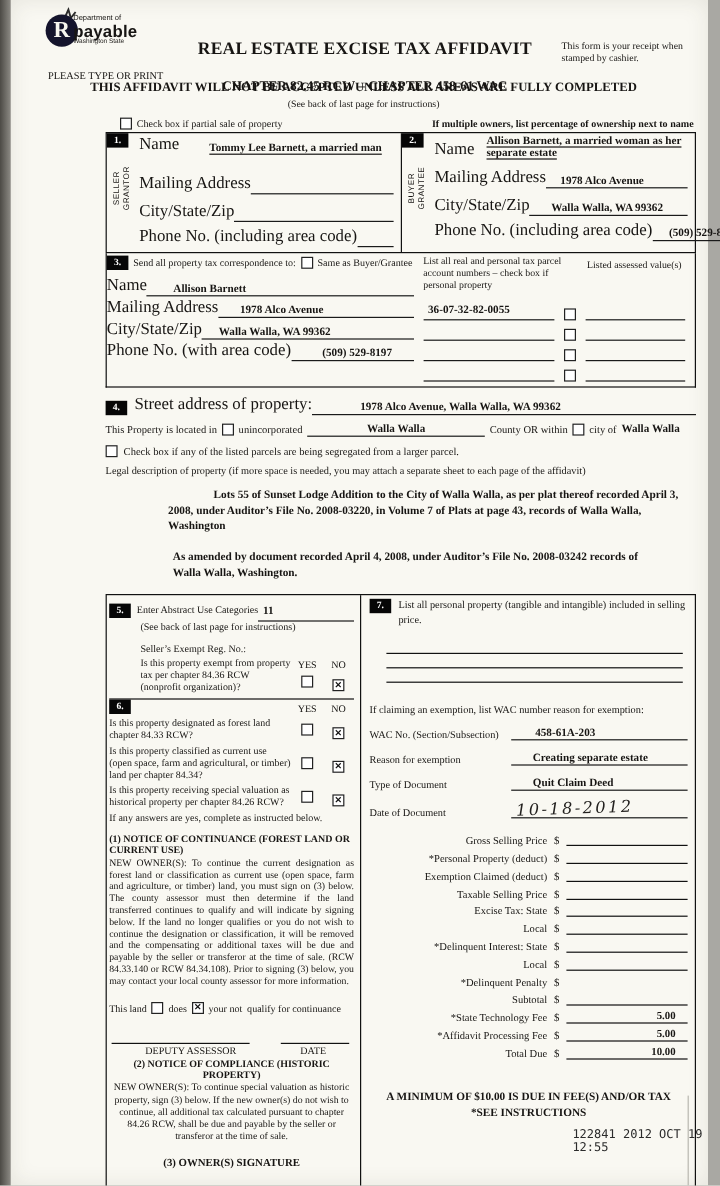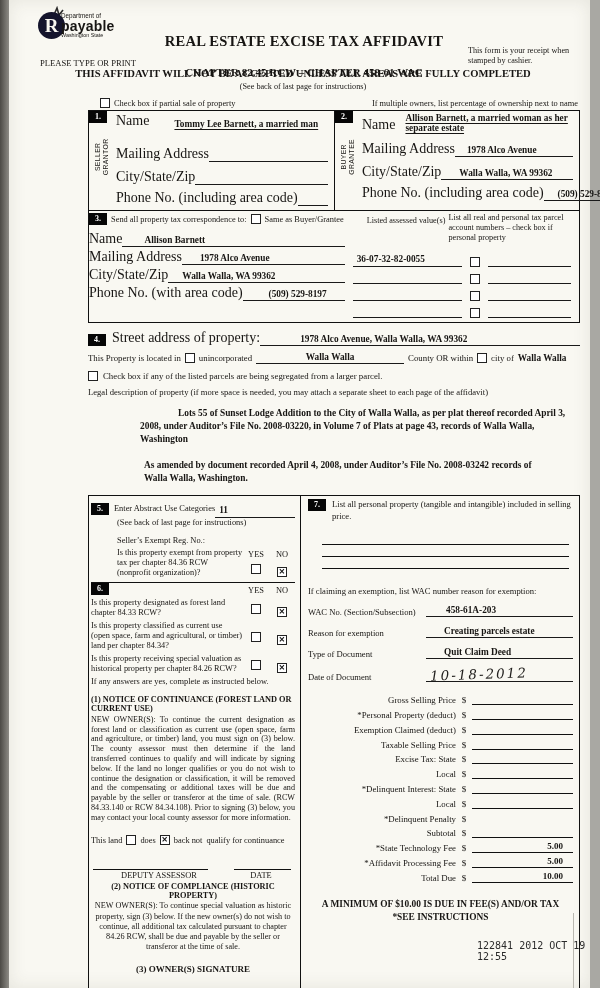--- a/index.html
+++ b/index.html
@@ -31,26 +31,26 @@
   .logo-circle{width:27px;height:27px;border-radius:50%;background:#14142c;color:#f7f6ef;
        display:flex;align-items:center;justify-content:center;font-size:19px;font-weight:bold;}
   .logo-texts{margin-left:-4px;line-height:1;}
   .logo-dept{font-size:6.3px;font-family:"Liberation Sans",sans-serif;}
   .logo-rev{font-size:14px;font-weight:bold;font-family:"Liberation Sans",sans-serif;letter-spacing:.2px;}
   .logo-state{font-size:5.4px;font-family:"Liberation Sans",sans-serif;}
   .please{position:absolute;left:14px;top:54px;font-size:8.6px;}
   .titleblock{position:absolute;left:130px;right:128px;top:29px;text-align:center;}
   .title{font-size:14.6px;font-weight:bold;letter-spacing:.2px;}
   .subtitle{font-size:11px;font-weight:bold;margin-top:16px;}
-  .receipt{position:absolute;right:4px;top:42px;width:108px;font-size:8.2px;line-height:1.25;}
+  .receipt{position:absolute;right:4px;top:30px;width:108px;font-size:8.2px;line-height:1.25;}
   .warning{position:absolute;left:0;right:0;top:64px;text-align:center;font-weight:bold;font-size:10.6px;}
   .seeback{position:absolute;left:0;right:0;top:78px;text-align:center;font-size:8.2px;}
 
   .partialrow{display:flex;align-items:center;font-size:8.4px;margin:0 2px 2px -62px;padding-left:74px;}
-  .partialrow .right{margin-left:auto;}
+  .partialrow .right{margin-left:auto;font-weight:bold;}
 
   
   .sec12{border:1.5px solid #111;display:grid;grid-template-columns:1fr 1fr;}
   .half{display:flex;min-height:84px;position:relative;}
   .half.buyer{border-left:1.5px solid #111;}
   .rail{width:25px;flex:none;position:relative;border-right:0;}
   .rail .numbox{position:absolute;left:0;top:0;}
   .sidelabel{position:absolute;left:-17px;top:38px;width:60px;text-align:center;
        transform:rotate(-90deg);font-size:6.8px;line-height:1.15;letter-spacing:.4px;
        font-family:"Liberation Sans",sans-serif;}
@@ -99,21 +99,21 @@
   .s7title{display:flex;gap:6px;font-size:8.6px;line-height:1.35;}
   .blankline{border-bottom:1px solid #111;height:11px;margin:0 4px 0 14px;}
   .exnote{font-size:8.6px;margin-top:17px;}
   .wrow{display:flex;align-items:flex-end;margin-top:9px;font-size:8.6px;}
   .wrow .wl{width:118px;flex:none;}
   .feerow{display:flex;align-items:flex-end;height:14.8px;}
   .fee-label{width:148px;text-align:right;font-size:8.8px;flex:none;}
   .fee-d{width:16px;text-align:center;font-size:9px;flex:none;}
   .fee-line{flex:1;border-bottom:1px solid #111;text-align:right;
        font-weight:bold;font-size:9px;padding-right:10px;min-height:11px;}
-  .minnote{font-weight:bold;font-size:9.4px;text-align:center;margin-top:15px;line-height:1.35;}
+  .minnote{font-weight:bold;font-size:9.4px;text-align:center;margin-top:26px;line-height:1.35;}
   .hand-doc{font-size:13.5px;transform:rotate(-2deg) translateY(1px);display:inline-block;letter-spacing:2px;}
 
   .stamp{position:absolute;left:468px;top:940px;font-family:"DejaVu Sans Mono",monospace;
        font-size:10px;color:#2b2b2b;letter-spacing:0;}
   .edge-right-line{position:absolute;right:16px;bottom:0;width:1px;height:75px;background:#b9b7b0;}
 </style>
 </head>
 <body>
 
 <div class="edge-left"></div>
@@ -226,22 +226,22 @@
         <span class="lbl">City/State/Zip</span>
         <span class="fill"><span class="bv" style="padding-left:10px">Walla Walla, WA 99362</span></span>
       </div>
       <div class="frow" style="margin-top:2px">
         <span class="lbl">Phone No. (with area code)</span>
         <span class="fill"><span class="bv" style="padding-left:22px">(509) 529-8197</span></span>
       </div>
     </div>
     <div class="s3right">
       <div class="s3note">
+        <span style="flex:1.5">List all real and personal tax parcel account numbers – check box if personal property</span>
         <span style="flex:1;padding:3px 0 0 14px">Listed assessed value(s)</span>
-        <span style="flex:1.5">List all real and personal tax parcel account numbers – check box if personal property</span>
       </div>
       <div class="parcelrow">
         <span class="fill" style="flex:1.35"><span class="bv">36-07-32-82-0055</span></span>
         <span class="cb"></span>
         <span class="fill"><span class="bv"></span></span>
       </div>
       <div class="parcelrow">
         <span class="fill" style="flex:1.35"><span class="bv"></span></span>
         <span class="cb"></span>
         <span class="fill"><span class="bv"></span></span>
@@ -333,21 +333,21 @@
         <div class="small" style="margin-top:3px">If any answers are yes, complete as instructed below.</div>
 
         <div class="ptitle">(1) NOTICE OF CONTINUANCE (FOREST LAND OR CURRENT USE)</div>
         <div class="para">NEW OWNER(S): To continue the current designation as forest land or classification as current use (open space, farm and agriculture, or timber) land, you must sign on (3) below.  The county assessor must then determine if the land transferred continues to qualify and will indicate by signing below. If the land no longer qualifies or you do not wish to continue the designation or classification, it will be removed and the compensating or additional taxes will be due and payable by the seller or transferor at the time of sale.  (RCW 84.33.140 or RCW 84.34.108). Prior to signing (3) below, you may contact your local county assessor for more information.</div>
 
         <div class="thisland">
           <span>This land</span>
           <span class="cb"></span>
           <span>does</span>
           <span class="cb">✕</span>
-          <span>back not</span>
+          <span>your not</span>
           <span>qualify for continuance</span>
         </div>
 
         <div class="dpair">
           <span class="ln" style="flex:2"></span>
           <span class="ln" style="flex:1"></span>
         </div>
         <div class="dcap">
           <span class="ctr" style="flex:2">DEPUTY ASSESSOR</span>
           <span class="ctr" style="flex:1">DATE</span>
@@ -376,21 +376,21 @@
       <div class="blankline"></div>
 
       <div class="exnote">If claiming an exemption, list WAC number reason for exemption:</div>
 
       <div class="wrow">
         <span class="wl">WAC No. (Section/Subsection)</span>
         <span class="fill"><span class="bv" style="padding-left:16px">458-61A-203</span></span>
       </div>
       <div class="wrow">
         <span class="wl">Reason for exemption</span>
-        <span class="fill"><span class="bv" style="padding-left:14px">Creating parcels estate</span></span>
+        <span class="fill"><span class="bv" style="padding-left:14px">Creating separate estate</span></span>
       </div>
       <div class="wrow">
         <span class="wl">Type of Document</span>
         <span class="fill"><span class="bv" style="padding-left:14px">Quit Claim Deed</span></span>
       </div>
       <div class="wrow" style="margin-top:6px">
         <span class="wl">Date of Document</span>
         <span class="fill"><span class="hand hand-doc">10-18-2012</span></span>
       </div>
 

